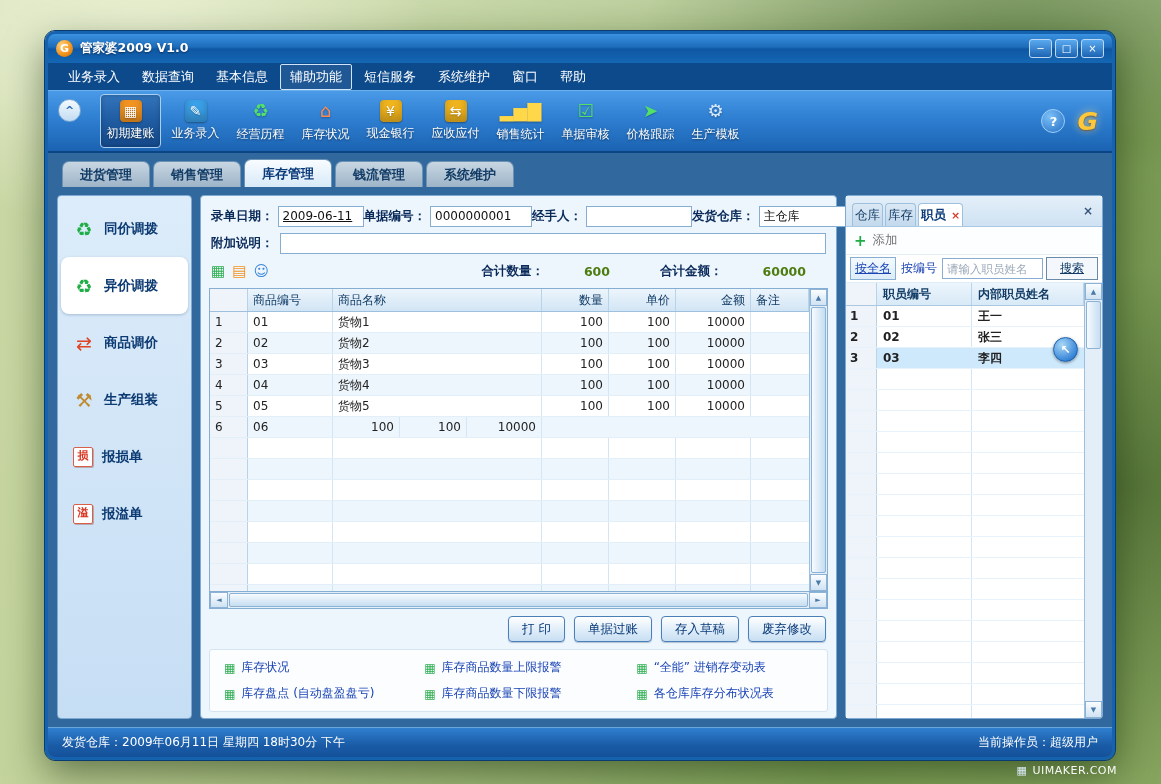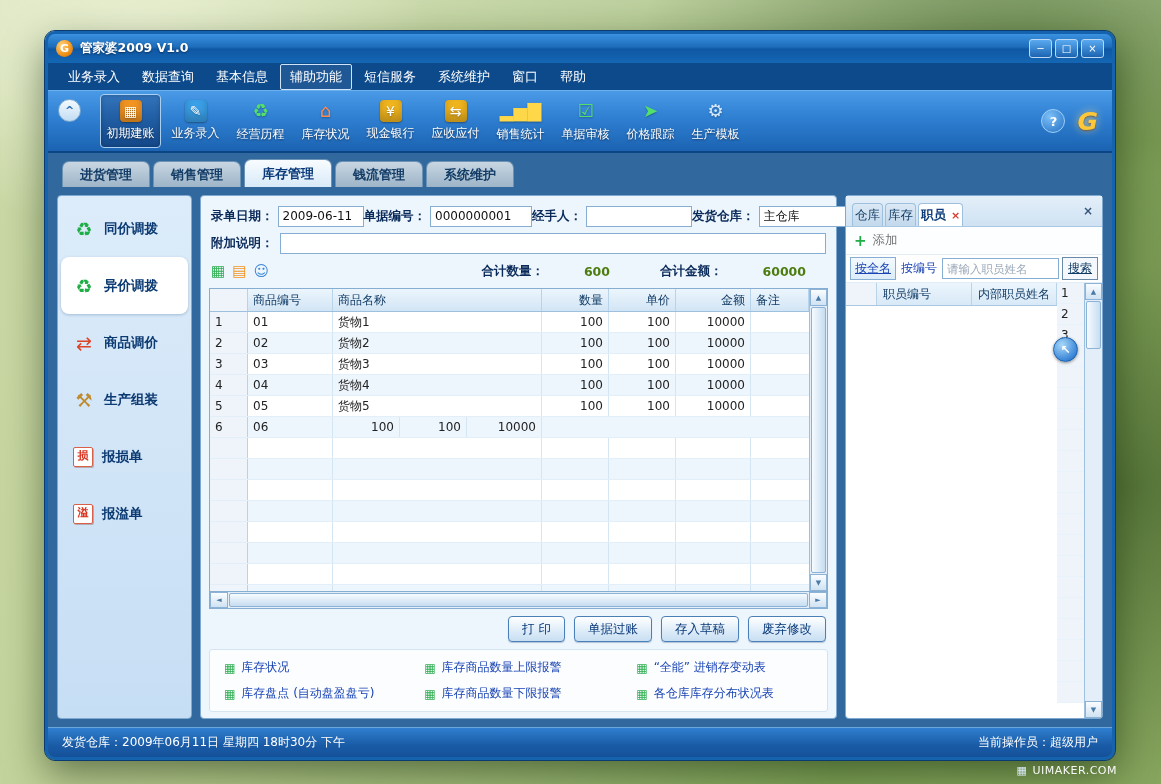--- a/index.html
+++ b/index.html
@@ -63,21 +63,21 @@
     border-radius:2px;color:#d8321e;font-weight:bold;box-shadow:1px 1px 0 rgba(120,40,20,.3);}
   .side-label{font-size:13.5px;font-weight:bold;color:#0c3a72;white-space:nowrap;}
   
   .main{flex:1;background:#eef6fd;border:1px solid #7fa9d0;border-radius:4px;padding:8px 8px 6px;
     display:flex;flex-direction:column;min-width:0;min-height:0;}
   .frow1{display:flex;align-items:center;justify-content:space-between;height:24px;flex:none;padding:0 4px 0 2px;}
   .f-group{display:flex;align-items:center;gap:4px;}
   .f-label{font-size:12.5px;font-weight:bold;color:#0a2a5a;white-space:nowrap;}
   .f-input{height:19px;border:1px solid #86aed2;background:#fff;font-size:12px;padding:0 4px;color:#111;
     font-family:"DejaVu Sans","Liberation Sans",sans-serif;}
-  .w-date{width:76px;}.w-doc{width:92px;}.w-handler{width:96px;}.w-wh{width:104px;}
+  .w-date{width:76px;text-decoration:underline;}.w-doc{width:92px;}.w-handler{width:96px;}.w-wh{width:104px;}
   .frow2{display:flex;align-items:center;gap:6px;margin-top:4px;height:23px;flex:none;padding:0 2px;}
   .frow2 .f-input{flex:1;}
   .frow3{display:flex;align-items:center;gap:8px;margin-top:5px;height:22px;flex:none;padding:0 2px;}
   .mini-icon{font-size:15px;line-height:18px;}
   .spacer{flex:1;}
   .total-label{font-size:12.5px;font-weight:bold;color:#0a2a5a;}
   .total-value{font-size:12.5px;font-weight:bold;color:#4d7c0f;margin-left:32px;}
   .gap40{width:34px;flex:none;}
   .gap12{width:12px;flex:none;}
   
@@ -129,23 +129,23 @@
   .add-glyph{color:#1fae45;font-weight:bold;font-size:15px;}
   .add-label{font-size:12.5px;color:#737373;}
   .filter-row{flex:none;height:27px;display:flex;align-items:center;gap:3px;padding:0 4px;border-bottom:1px solid #e0ecf6;}
   .flt-btn{border:1px solid #86aed2;background:linear-gradient(180deg,#f4fafe,#dcecf8);font-size:12px;color:#1a44b4;
     text-decoration:underline;padding:2px 4px;white-space:nowrap;}
   .flt-link{font-size:12px;color:#1a44b4;padding:0 2px;white-space:nowrap;}
   .flt-input{flex:1;min-width:0;height:19px;border:1px solid #86aed2;font-size:11.5px;padding:0 4px;
     font-family:"DejaVu Sans","Liberation Sans",sans-serif;}
   .flt-input::placeholder{color:#9aa8b8;}
   .search-btn{border:1px solid #6a8aa8;background:#f4f8fc;font-size:12px;color:#123c66;text-decoration:underline;
-    padding:2px 5px;white-space:nowrap;}
+    padding:2px 13px;white-space:nowrap;}
   .staff-area{flex:1;display:flex;min-height:0;}
-  .staff-tbl{flex:1;display:flex;flex-direction:row;overflow:hidden;min-width:0;}
+  .staff-tbl{flex:1;display:flex;flex-direction:column;overflow:hidden;min-width:0;font-weight:bold;}
   .s-head{display:flex;height:22px;flex:none;background:linear-gradient(180deg,#ecf5fc,#d8e9f7);border-bottom:1px solid #aac8e2;}
   .s-cell{display:flex;align-items:center;padding:0 6px;font-size:12px;color:#222;border-right:1px solid #d4e6f4;overflow:hidden;white-space:nowrap;}
   .s-head .s-cell{color:#123c66;border-right:1px solid #b8d4ea;}
   .s-no{width:22px;flex:none;padding:0 4px;background:#eef4fa;border-right:1px solid #b8d2e8 !important;}
   .s-code{width:82px;flex:none;}
   .s-name{flex:1;border-right:none;}
   .sbody{flex:1;display:flex;flex-direction:column;overflow:hidden;}
   .s-row{display:flex;height:20px;flex:none;border-bottom:1px solid #e8f2fa;background:#fff;}
   .s-row.selected{background:#cfe9fc;}
   .cursor-badge{position:absolute;top:141px;right:24px;width:23px;height:23px;border-radius:50%;

